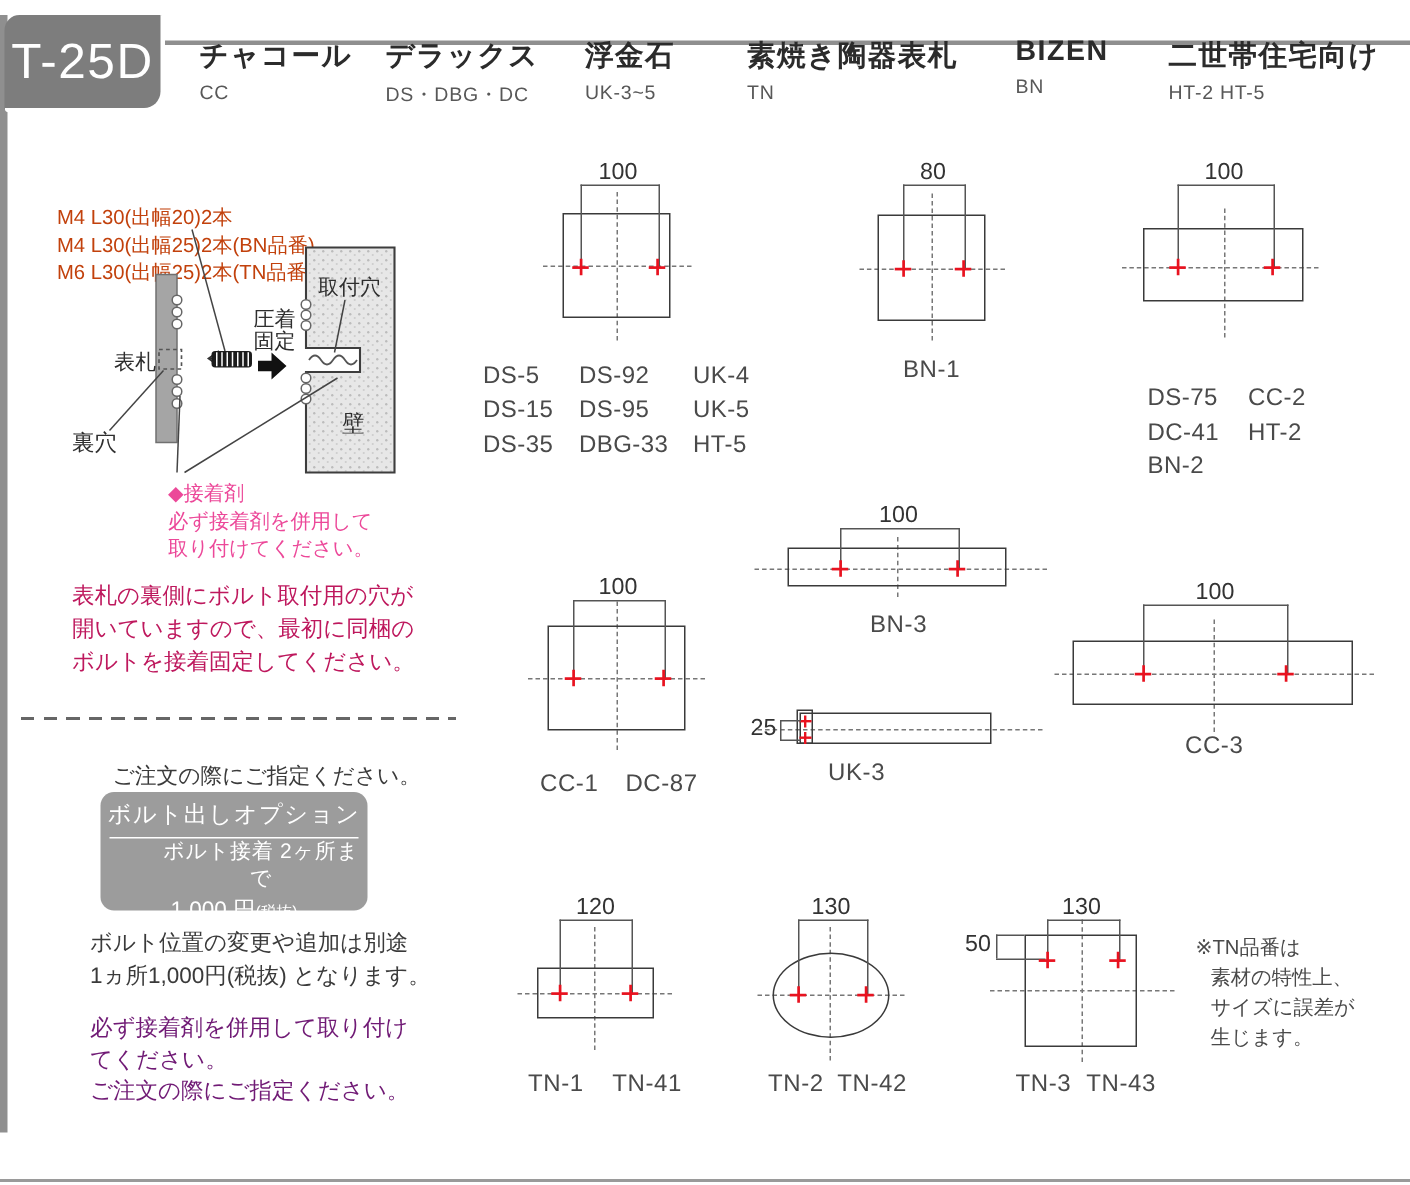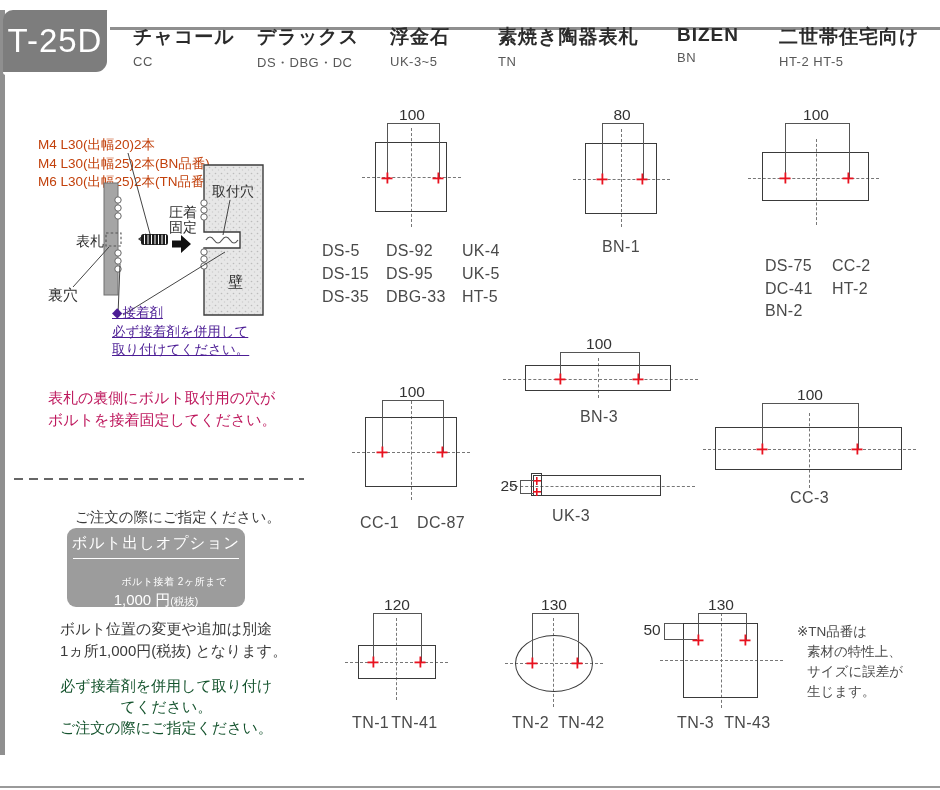--- a/index.html
+++ b/index.html
@@ -16,34 +16,34 @@
              font-size:33px;letter-spacing:1px;}
 
   
   .hdr{position:absolute;top:24px;}
   .hdr .t{font-size:19px;font-weight:600;color:#2b2b2b;letter-spacing:1px;white-space:nowrap;}
   .hdr .c{font-size:13px;color:#585858;margin-top:4px;letter-spacing:.5px;white-space:nowrap;}
 
   
   .bolt-notes{position:absolute;left:38px;top:93px;font-size:13.5px;line-height:18.5px;color:#c2410c;white-space:nowrap;margin-top:43px;}
   .install-svg{position:absolute;left:40px;top:148px;}
-  .adhesive{position:absolute;left:112px;top:304px;font-size:13.5px;line-height:18.5px;color:#4c1d95;white-space:nowrap;text-decoration:underline;}
+  .adhesive{position:absolute;left:112px;top:320px;font-size:13.5px;line-height:18.5px;color:#ec4899;white-space:nowrap;}
   .para1{position:absolute;left:48px;top:387px;font-size:15px;line-height:22px;color:#be185d;white-space:nowrap;}
   .dash-sep{position:absolute;left:14px;top:478px;width:290px;height:2px;
             background:repeating-linear-gradient(90deg,#666 0 9px,transparent 9px 15px);}
   .order-note{position:absolute;left:75px;top:508px;font-size:14.5px;color:#3a3a3a;white-space:nowrap;}
   .opt-box{position:absolute;left:67px;top:528px;width:178px;height:79px;background:#9c9c9c;
            border-radius:9px;color:#fff;text-align:center;}
   .opt-title{font-size:15.5px;margin-top:5px;letter-spacing:1px;}
   .opt-div{height:0;border-top:1.5px solid #fff;margin:4px 6px 0 6px;}
-  .opt-l2{font-size:10px;margin-top:16px;letter-spacing:.5px;padding-left:36px;}
+  .opt-l2{font-size:14px;margin-top:0;letter-spacing:.5px;padding-left:36px;}
   .opt-l3{font-size:15px;margin-top:2px;}
   .opt-l3 .tax{font-size:10.5px;}
   .change-note{position:absolute;left:60px;top:618px;font-size:15px;line-height:22px;color:#3a3a3a;white-space:nowrap;}
-  .final-note{position:absolute;left:60px;top:675px;font-size:15px;line-height:21px;color:#14532d;white-space:nowrap;text-align:center;}
+  .final-note{position:absolute;left:60px;top:675px;font-size:15px;line-height:21px;color:#701a75;white-space:nowrap;}
 
   
   .shape{position:absolute;border:1.6px solid #3a3a3a;background:transparent;}
   .ellipse{border-radius:50%;}
   .cl-v{position:absolute;width:0;border-left:1px dashed #777;}
   .cl-h{position:absolute;height:0;border-top:1px dashed #777;}
   .dim-b{position:absolute;border:1px solid #555;border-bottom:none;}
   .dim-t{position:absolute;transform:translateX(-50%);font-size:15.5px;color:#333;line-height:15px;white-space:nowrap;}
   .mark{position:absolute;width:11px;height:11px;transform:translate(-50%,-50%);
         background:linear-gradient(#e8121f,#e8121f) 50% 50%/11px 1.8px no-repeat,
@@ -159,20 +159,21 @@
   </svg>
 
   <div class="adhesive">
     <div>◆接着剤</div>
     <div>必ず接着剤を併用して</div>
     <div>取り付けてください。</div>
   </div>
 
   <div class="para1">
     <div>表札の裏側にボルト取付用の穴が</div>
+    <div>開いていますので、最初に同梱の</div>
     <div>ボルトを接着固定してください。</div>
   </div>
 
   <div class="dash-sep"></div>
 
   <div class="order-note">ご注文の際にご指定ください。</div>
 
   <div class="opt-box">
     <div class="opt-title">ボルト出しオプション</div>
     <div class="opt-div"></div>
@@ -276,21 +277,21 @@
   <div class="mark" style="left:857px;top:449px"></div>
   <div class="lbl" style="left:790px;top:489px">CC-3</div>
 
   <div class="cl-v" style="left:396px;top:618px;height:82px"></div>
   <div class="cl-h" style="left:345px;top:662px;width:103px"></div>
   <div class="shape" style="left:358px;top:645px;width:76px;height:32px"></div>
   <div class="dim-b" style="left:373px;top:613px;width:47px;height:49px"></div>
   <div class="dim-t" style="left:397px;top:597px">120</div>
   <div class="mark" style="left:373px;top:662px"></div>
   <div class="mark" style="left:420px;top:662px"></div>
-  <div class="lbl lbl-row" style="left:352px;top:714px;gap:2px">
+  <div class="lbl lbl-row" style="left:352px;top:714px;gap:19px">
     <span>TN-1</span>
     <span>TN-41</span>
   </div>
 
   <div class="cl-v" style="left:553px;top:618px;height:89px"></div>
   <div class="cl-h" style="left:505px;top:663px;width:98px"></div>
   <div class="shape ellipse" style="left:515px;top:635px;width:76px;height:55px"></div>
   <div class="dim-b" style="left:532px;top:613px;width:45px;height:50px"></div>
   <div class="dim-t" style="left:554px;top:597px">130</div>
   <div class="mark" style="left:532px;top:663px"></div>

